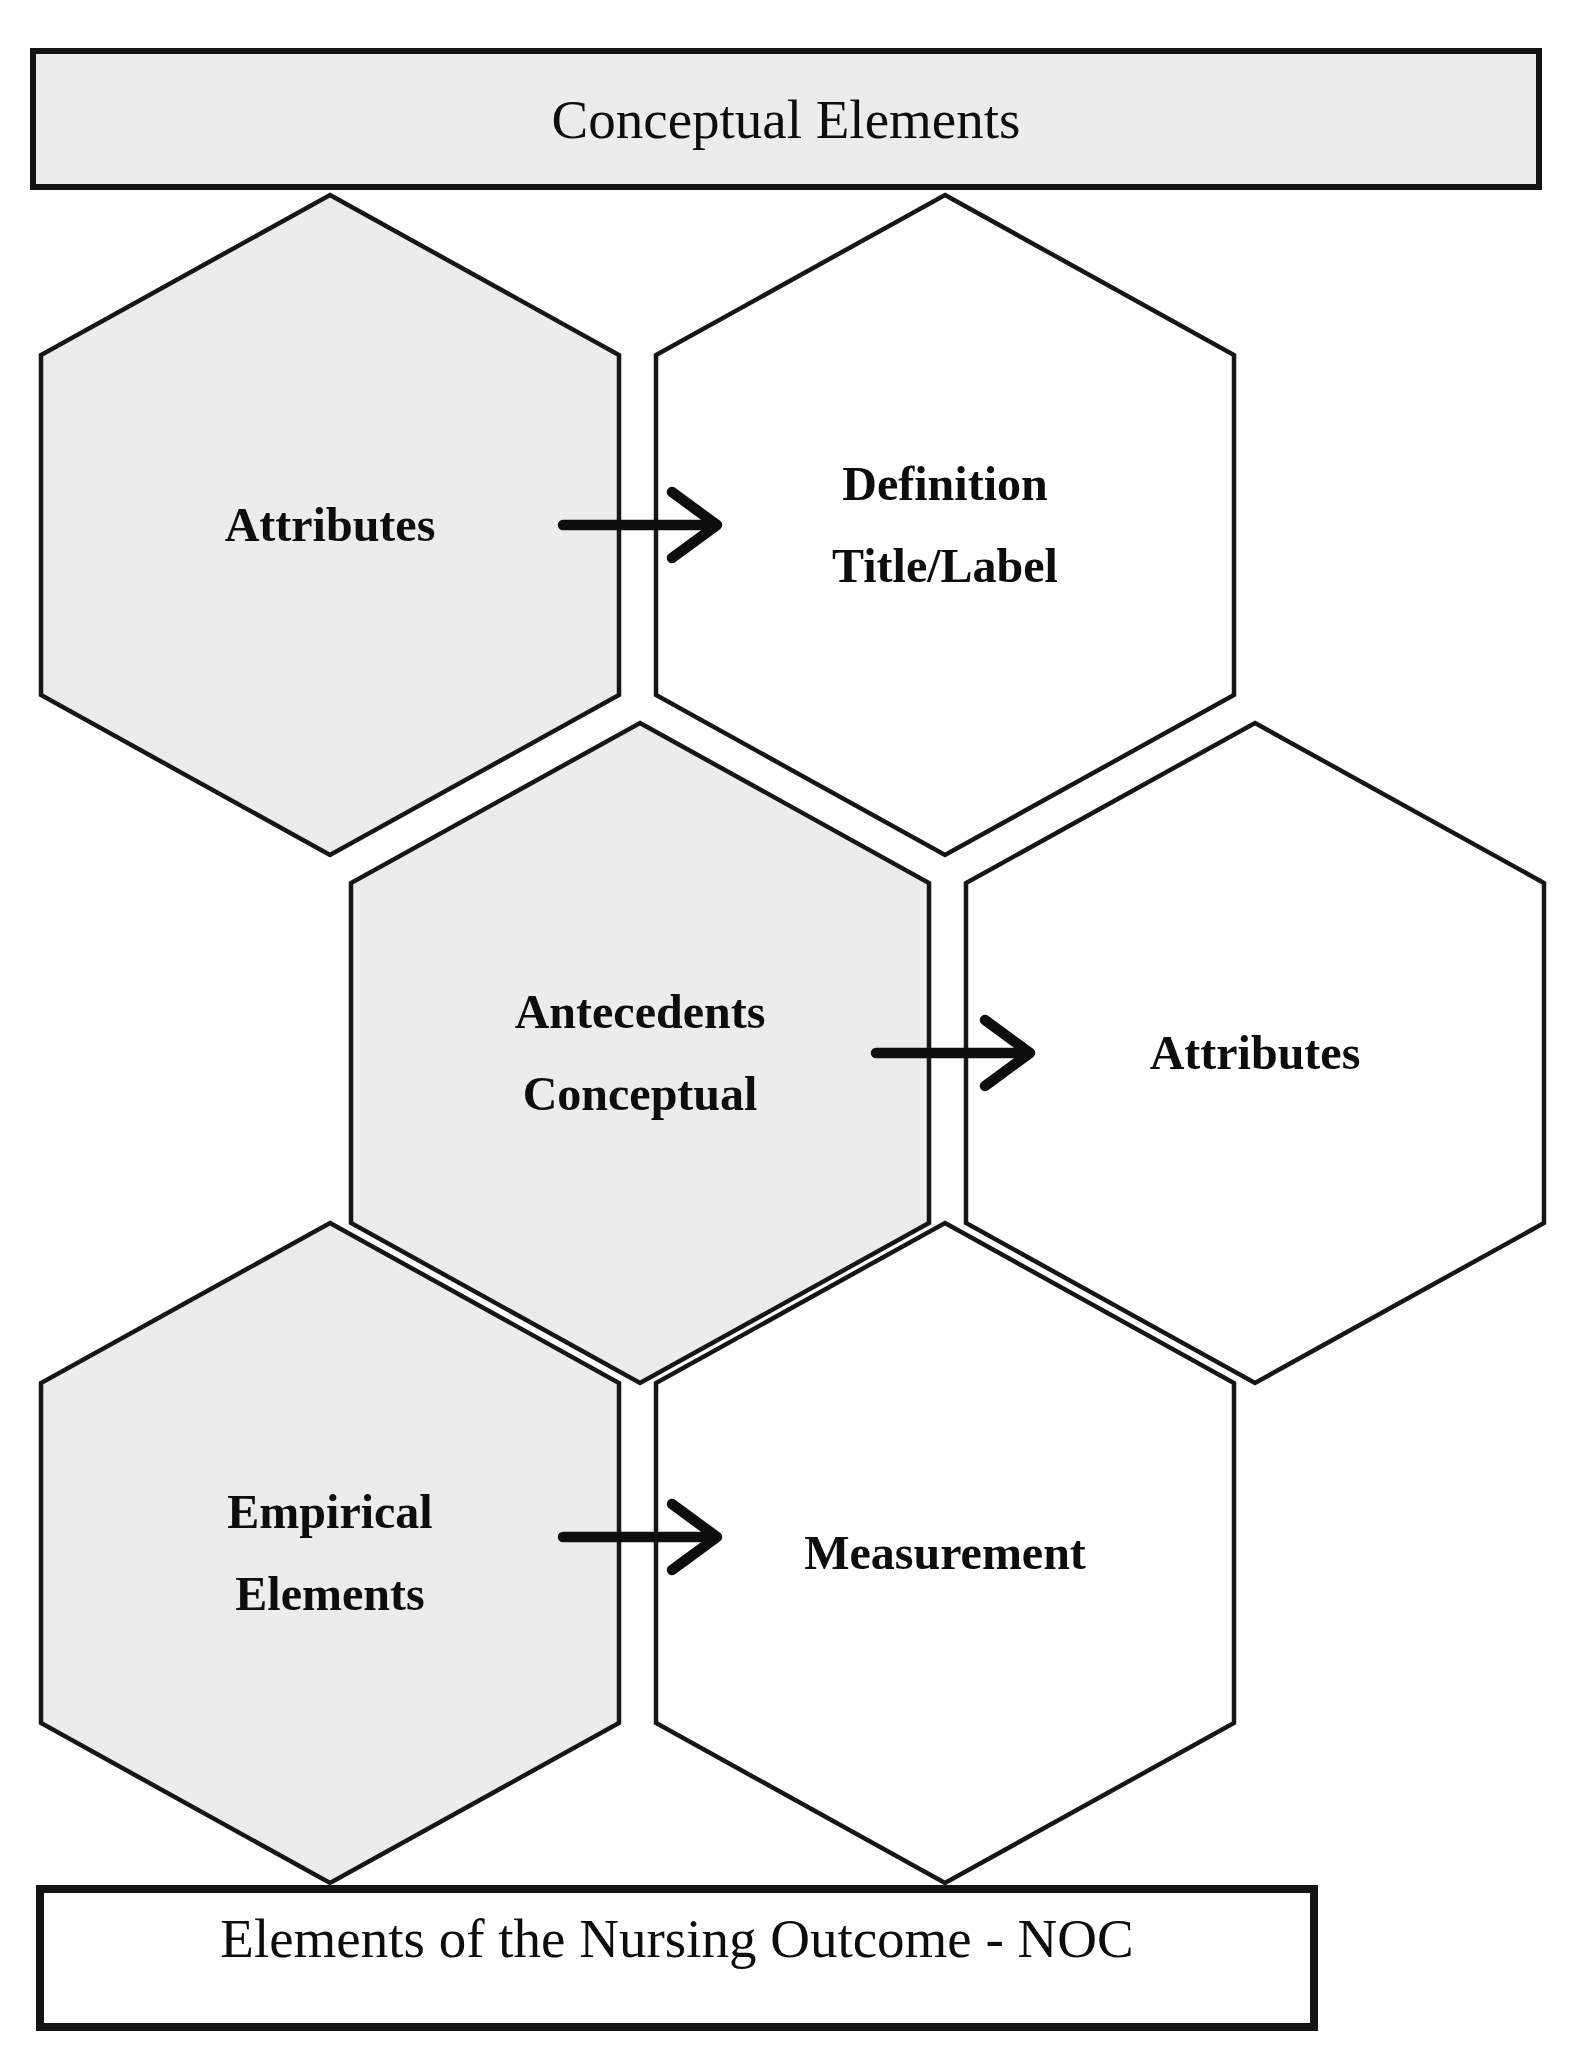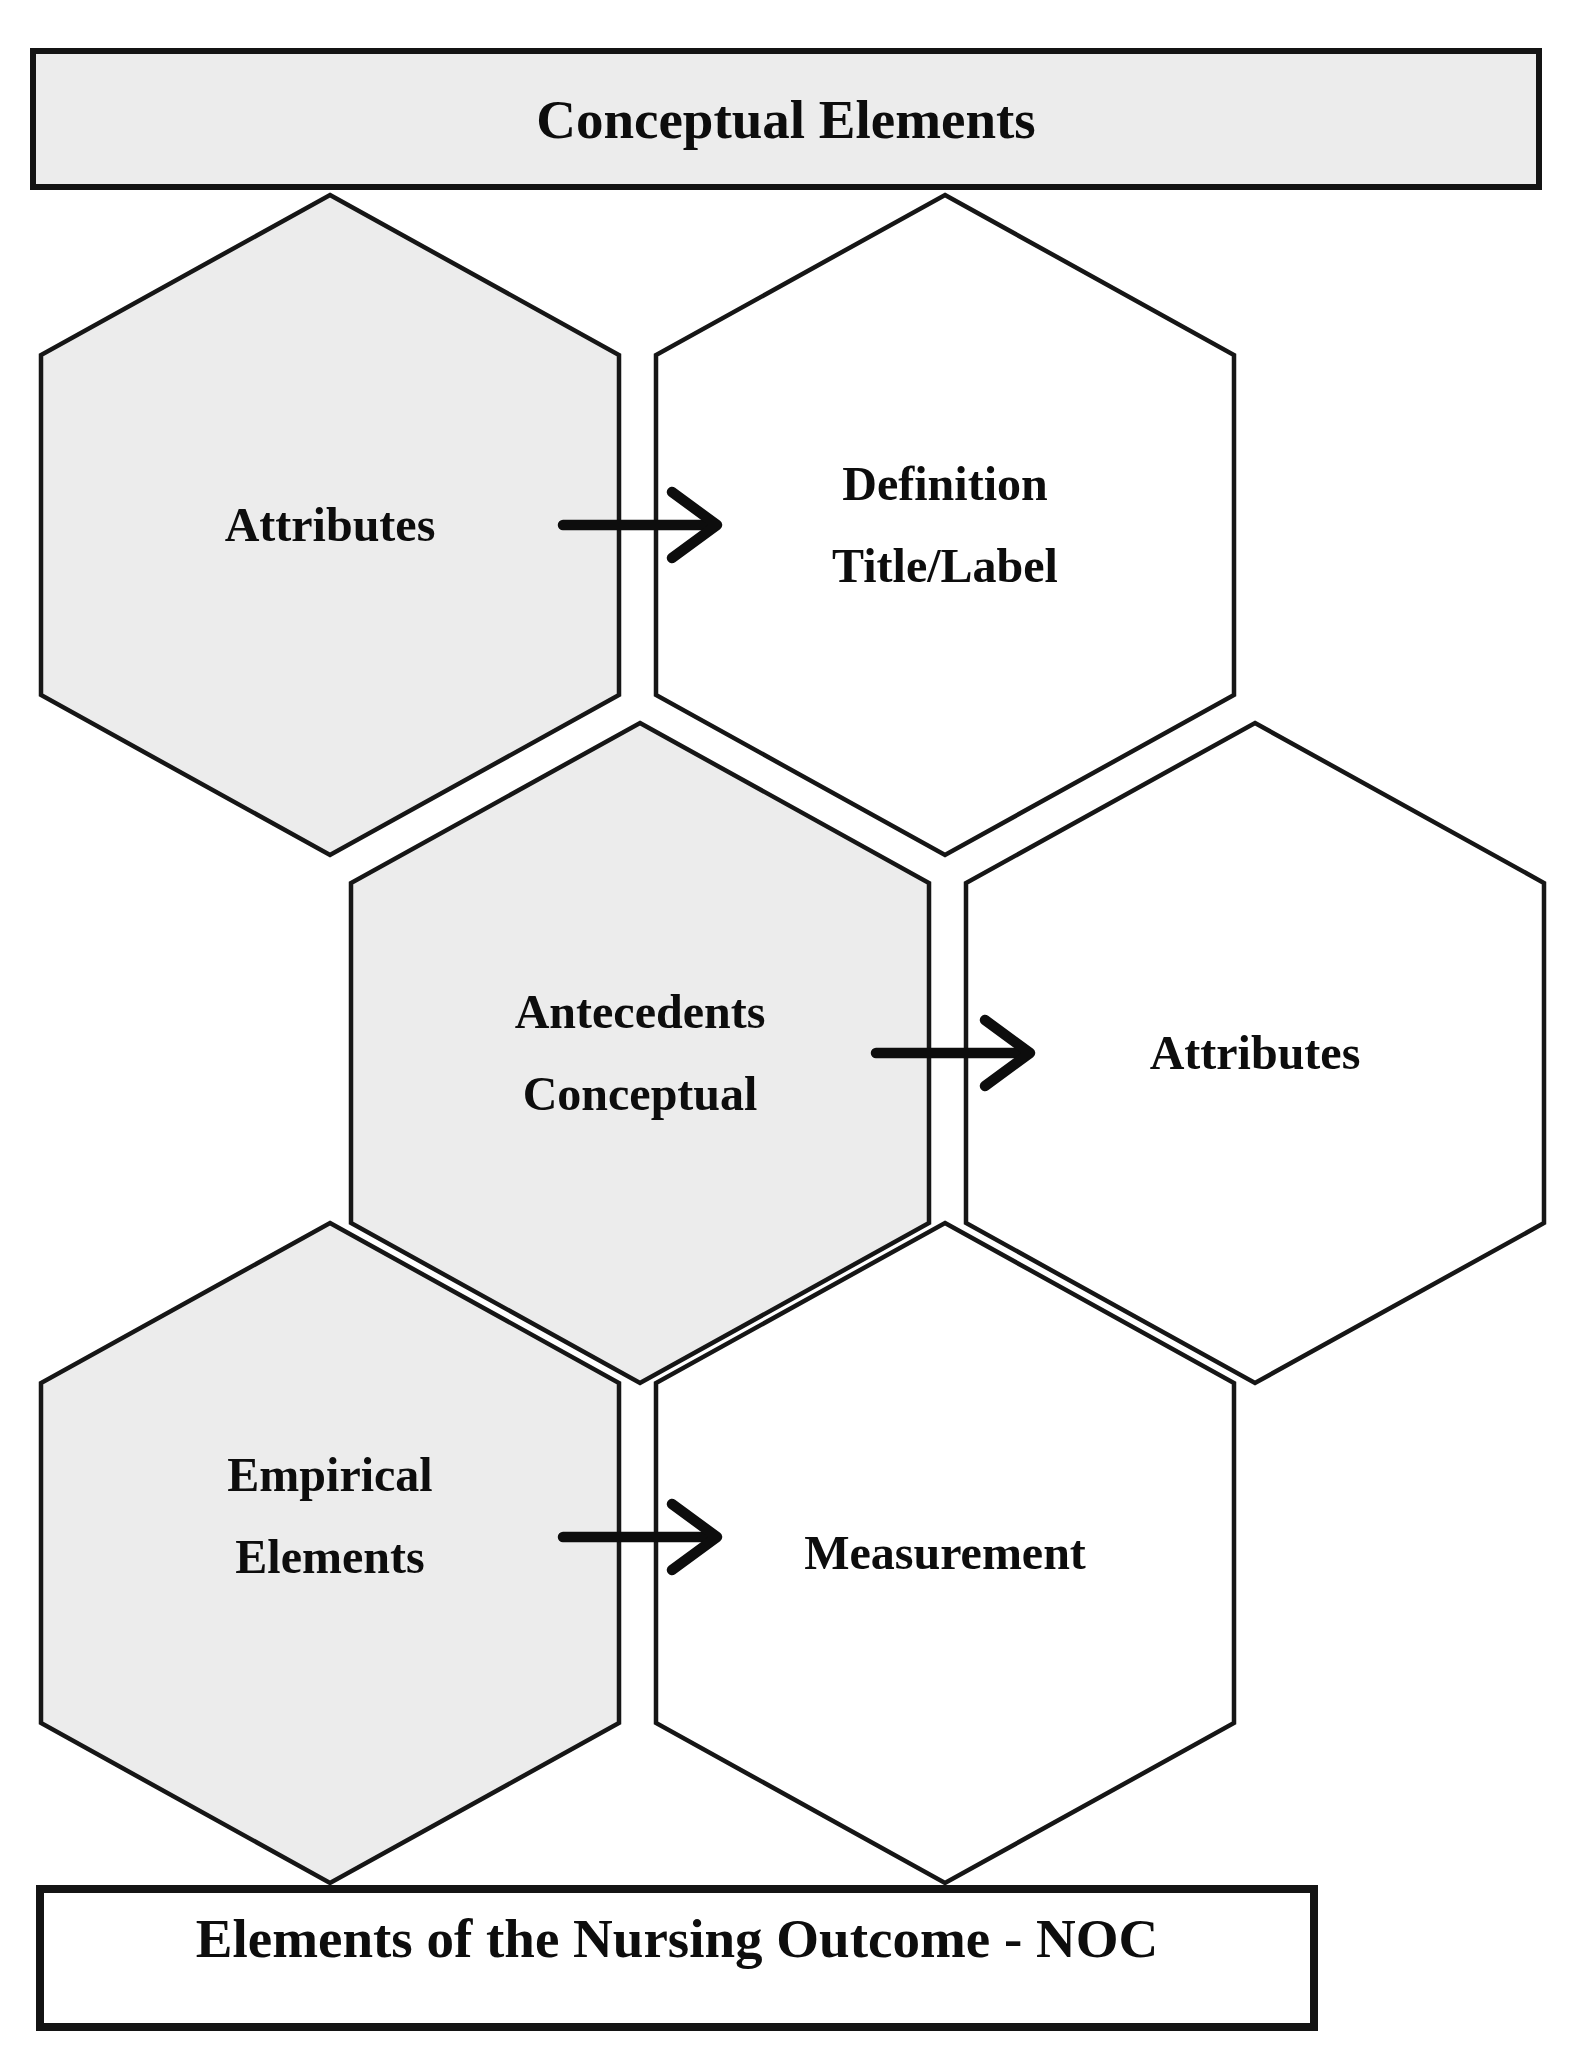--- a/index.html
+++ b/index.html
@@ -21,21 +21,21 @@
   }
   .stage svg{position:absolute;left:0;top:0;width:100%;height:100%;}
   .hex{stroke:var(--outline);stroke-width:4.5;stroke-linejoin:miter;}
   .hex.shaded{fill:var(--shaded-fill);}
   .hex.plain{fill:var(--plain-fill);}
   .shaft,.head{stroke:#0d0d0d;stroke-width:10.5;fill:none;stroke-linecap:round;stroke-linejoin:round;}
   .banner{
     position:absolute;box-sizing:border-box;
     border:6px solid #141414;
     display:flex;align-items:center;justify-content:center;
-    font-weight:bold;text-align:center;
+    font-weight:normal;text-align:center;
   }
   .banner-top{
     left:30px;top:48px;width:1512px;height:142px;
     background:var(--banner-top-fill);
     font-size:55px;
   }
   .banner-bottom{
     left:36px;top:1885px;width:1282px;height:146px;
     background:var(--banner-bottom-fill);
     border-width:8px;
@@ -101,21 +101,21 @@
 
   <div class="hexlabel" style="left:640px;top:1053px">
     <span class="line">Antecedents</span>
     <span class="line">Conceptual</span>
   </div>
 
   <div class="hexlabel" style="left:1255px;top:1053px">
     <span class="line">Attributes</span>
   </div>
 
-  <div class="hexlabel" style="left:330px;top:1516px">
+  <div class="hexlabel" style="left:330px;top:1553px">
     <span class="line">Empirical</span>
     <span class="line">Elements</span>
   </div>
 
   <div class="hexlabel" style="left:945px;top:1553px">
     <span class="line">Measurement</span>
   </div>
 
 </div>
 

